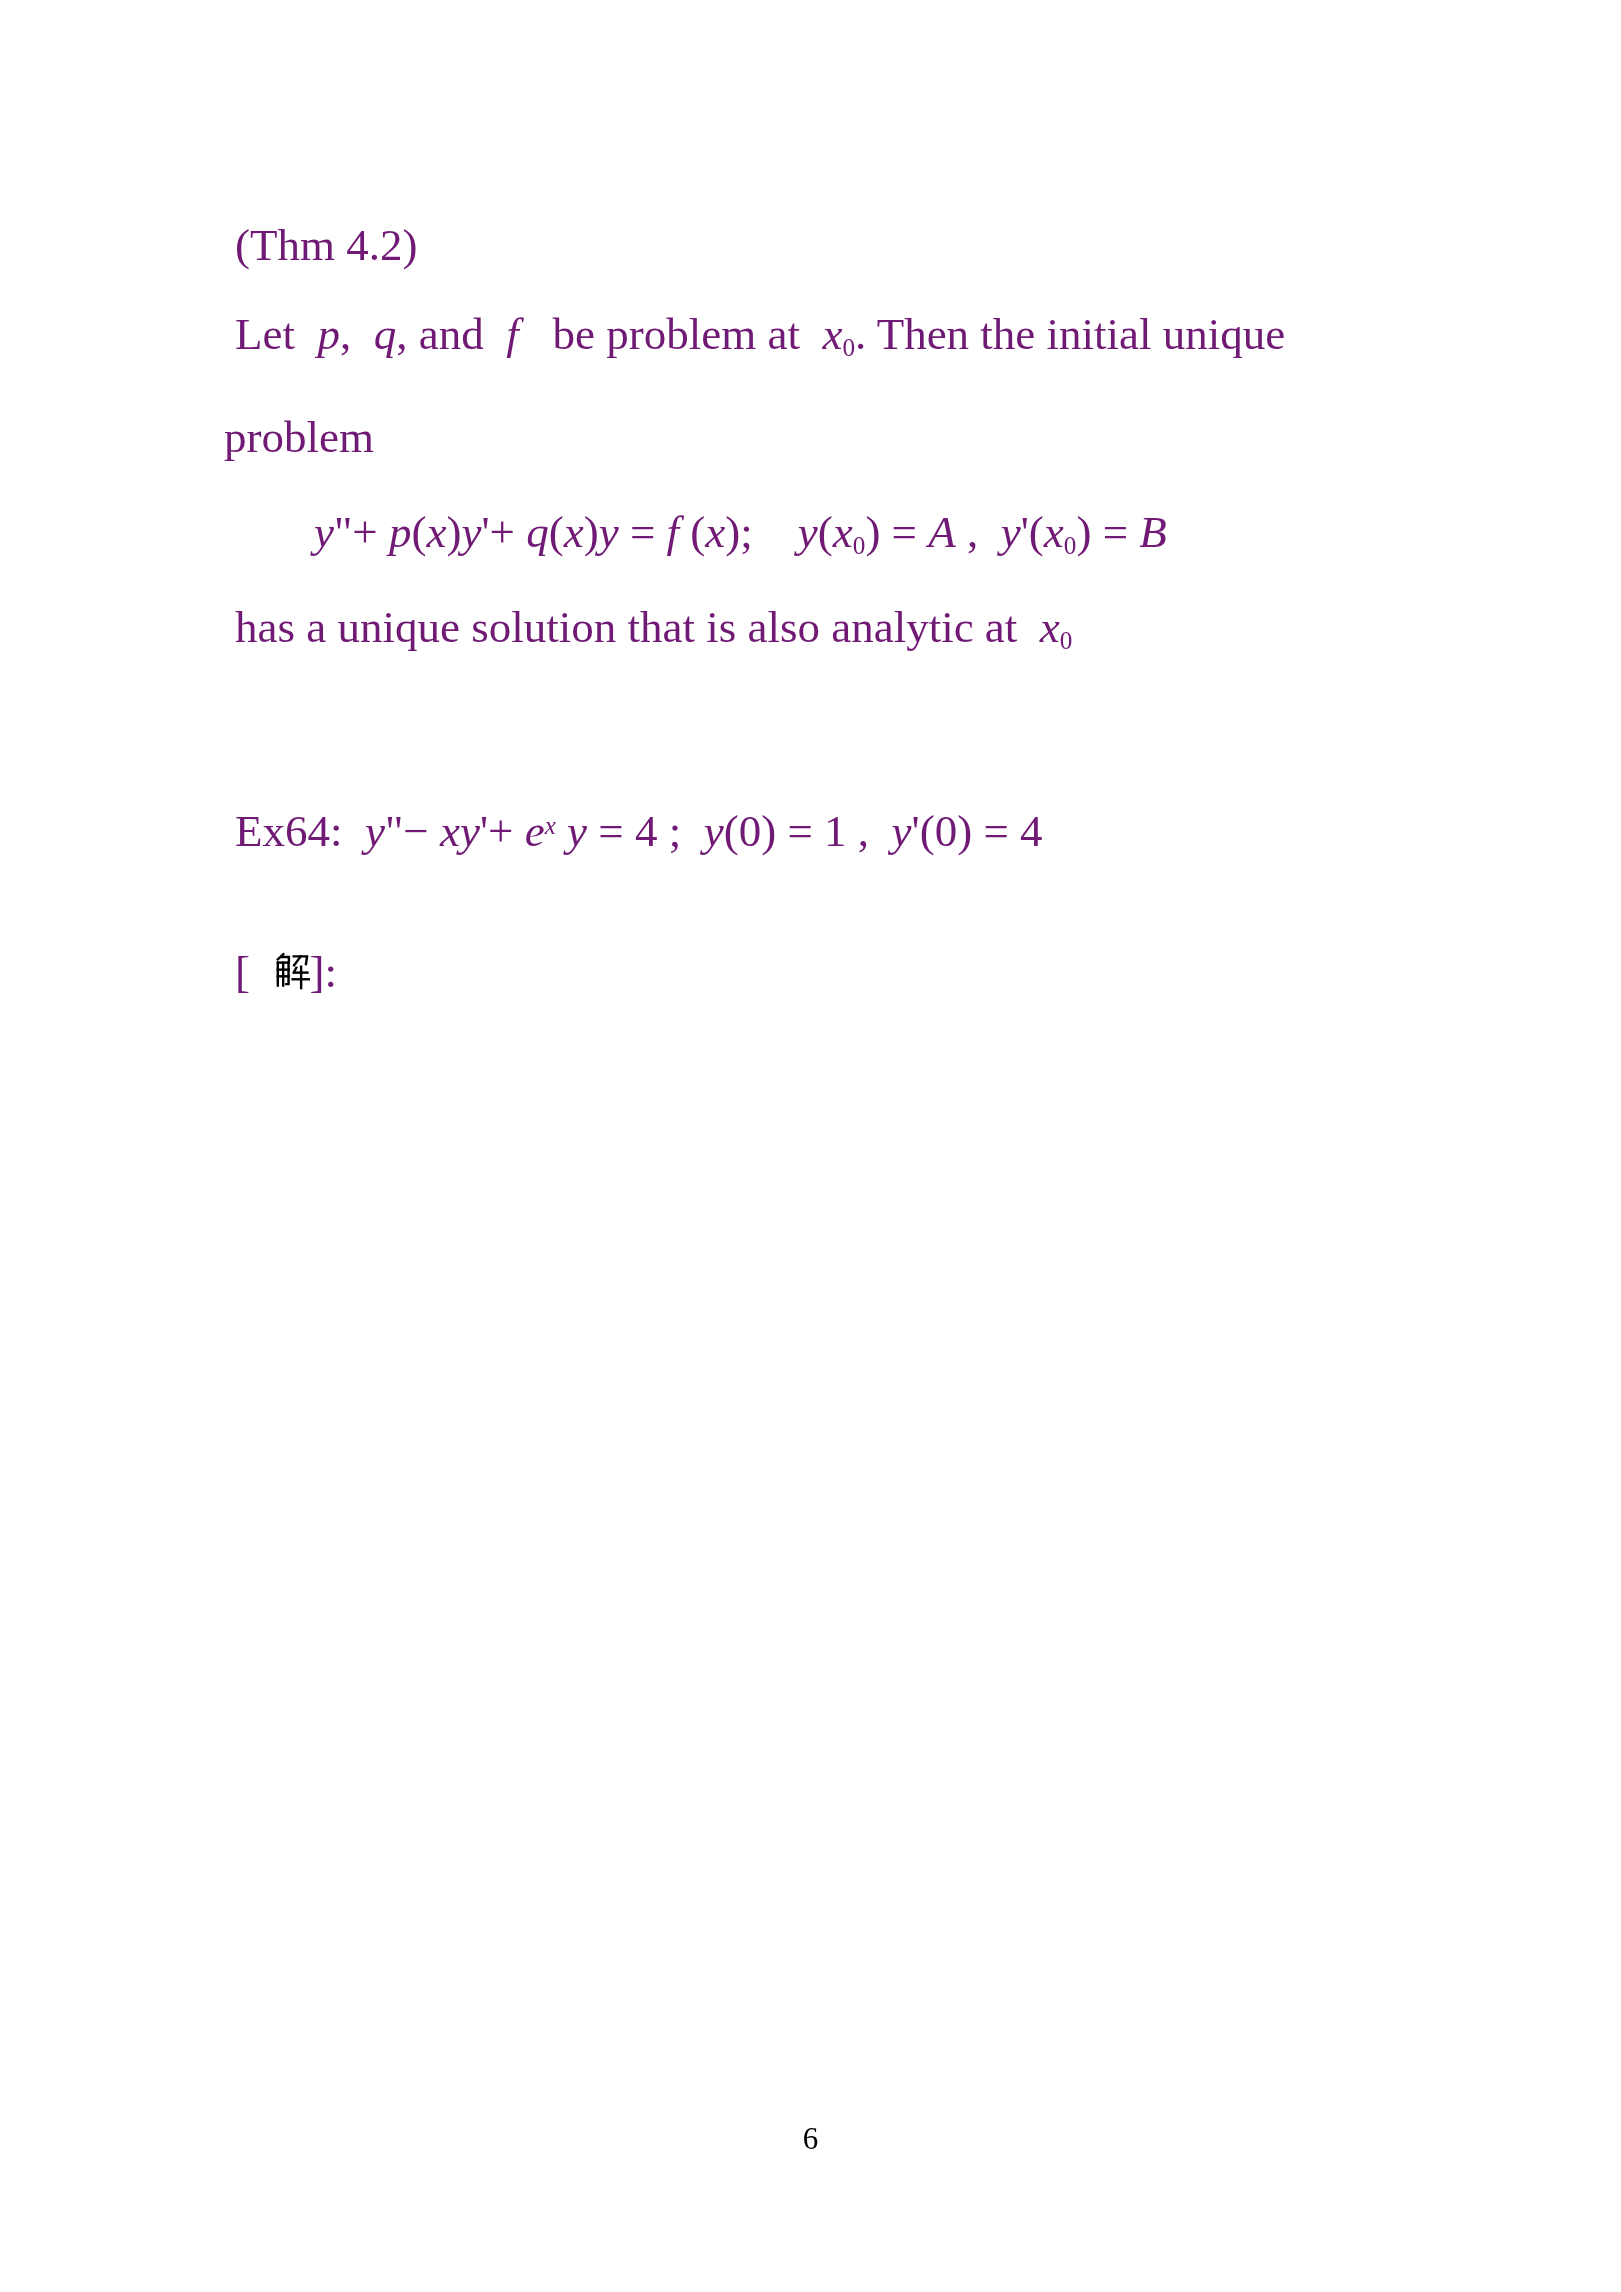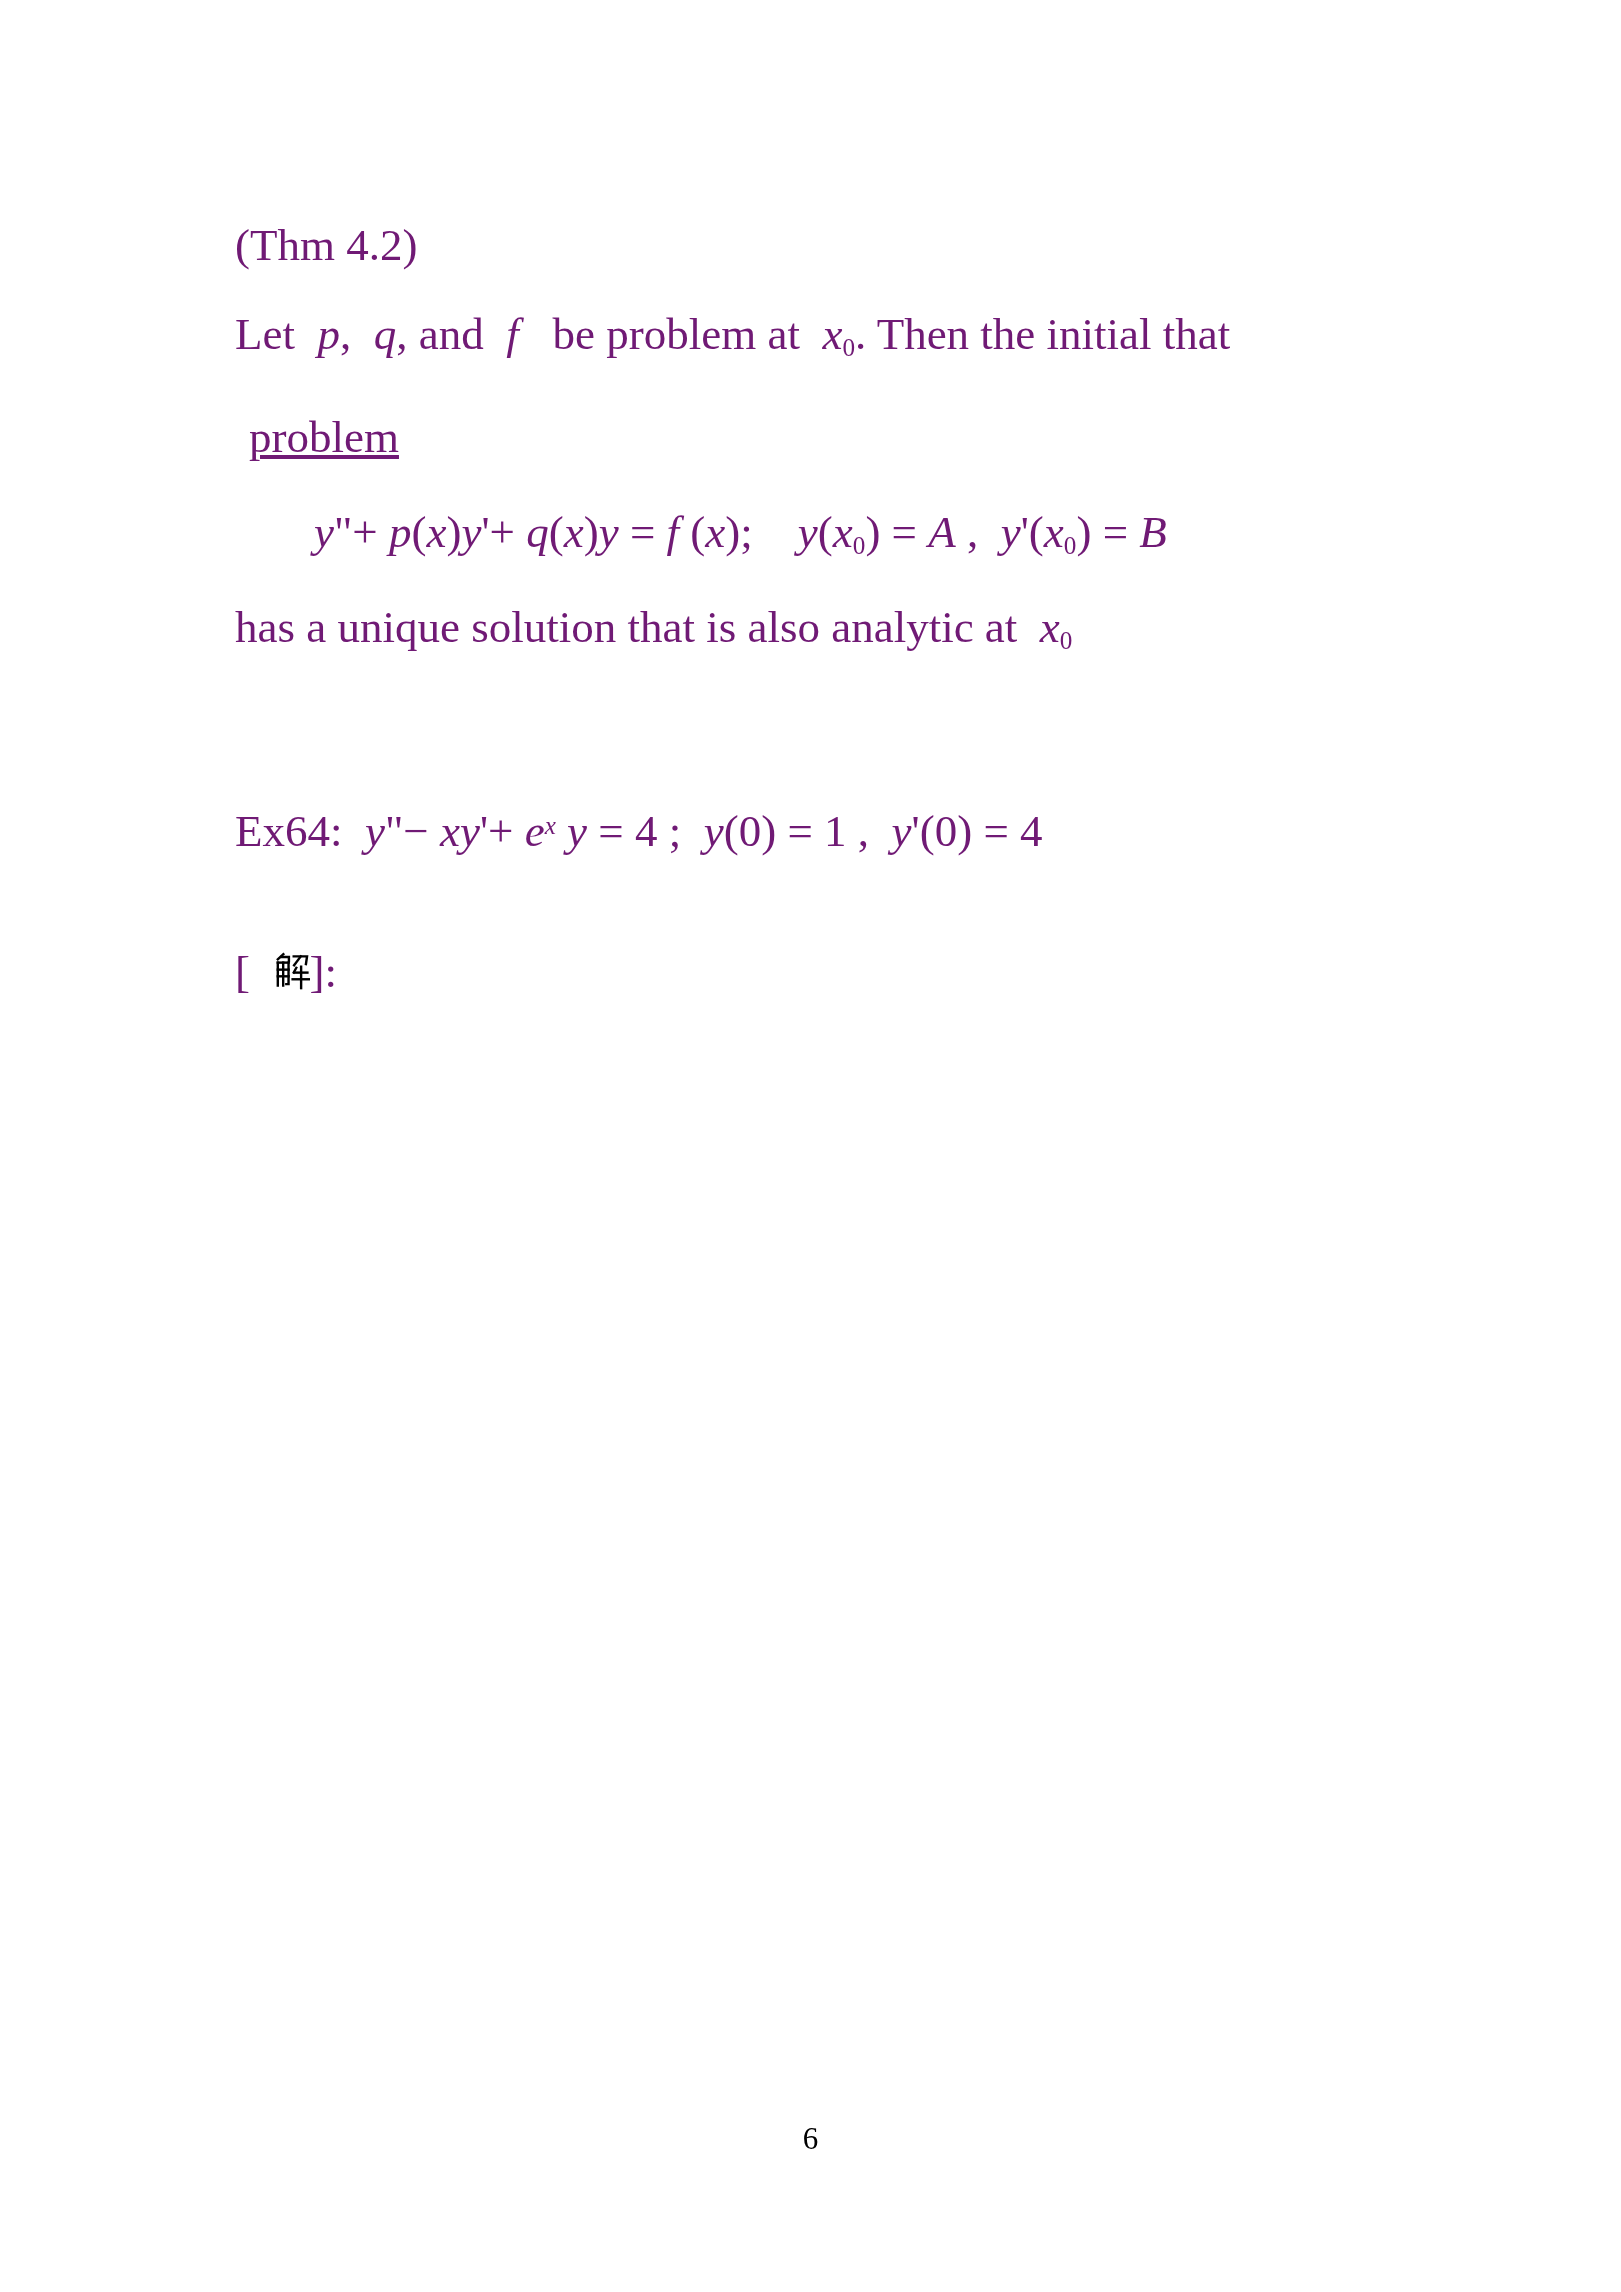--- a/index.html
+++ b/index.html
@@ -55,23 +55,23 @@
     line-height: 1;
   }
 </style>
 </head>
 <body>
 
 <div class="page">
 
   <div class="line" style="left:235px; top:223px;"><span class="r">(Thm 4.2)</span></div>
 
-  <div class="line" style="left:235px; top:312px;"><span class="r">Let  </span><span class="i">p</span><span class="r">,  </span><span class="i">q</span><span class="r">, and  </span><span class="i">f</span><span class="r">   be problem at  </span><span class="i">x</span><span class="sub sub-digit">0</span><span class="r">. Then the initial that</span></div>
+  <div class="line" style="left:235px; top:312px;"><span class="r">Let  </span><span class="i">p</span><span class="r">,  </span><span class="i">q</span><span class="r">, and  </span><span class="i">f</span><span class="r">   be problem at  </span><span class="i">x</span><span class="sub sub-digit">0</span><span class="r">. Then the initial unique</span></div>
 
-  <div class="line" style="left:249px; top:415px;text-decoration:underline;"><span class="r">problem</span></div>
+  <div class="line" style="left:224px; top:415px;"><span class="r">problem</span></div>
 
   <div class="line" style="left:314px; top:510px;"><span class="i">y</span><span class="r">"+ </span><span class="i">p</span><span class="r">(</span><span class="i">x</span><span class="r">)</span><span class="i">y</span><span class="r">'+ </span><span class="i">q</span><span class="r">(</span><span class="i">x</span><span class="r">)</span><span class="i">y</span><span class="r"> = </span><span class="i">f</span><span class="r"> (</span><span class="i">x</span><span class="r">);    </span><span class="i">y</span><span class="r">(</span><span class="i">x</span><span class="sub sub-digit">0</span><span class="r">) = </span><span class="i">A</span><span class="r"> ,  </span><span class="i">y</span><span class="r">'(</span><span class="i">x</span><span class="sub sub-digit">0</span><span class="r">) = </span><span class="i">B</span></div>
 
   <div class="line" style="left:235px; top:605px;text-align:center;"><span class="r">has a unique solution that is also analytic at  </span><span class="i">x</span><span class="sub sub-digit">0</span></div>
 
   <div class="line" style="left:235px; top:809px;"><span class="r">Ex64:  </span><span class="i">y</span><span class="r">"− </span><span class="i">xy</span><span class="r">'+ </span><span class="i">e</span><span class="sup">x</span><span class="r"> </span><span class="i">y</span><span class="r"> = 4 ;  </span><span class="i">y</span><span class="r">(0) = 1 ,  </span><span class="i">y</span><span class="r">'(0) = 4</span></div>
 
   <div class="line" style="left:235px; top:905px;"><span class="r">[</span><span class="cjk">
   <svg width="37" height="41" viewBox="0 0 100 100" aria-hidden="true">
     <g stroke="#000000" stroke-width="6.5" fill="none" stroke-linecap="square">

